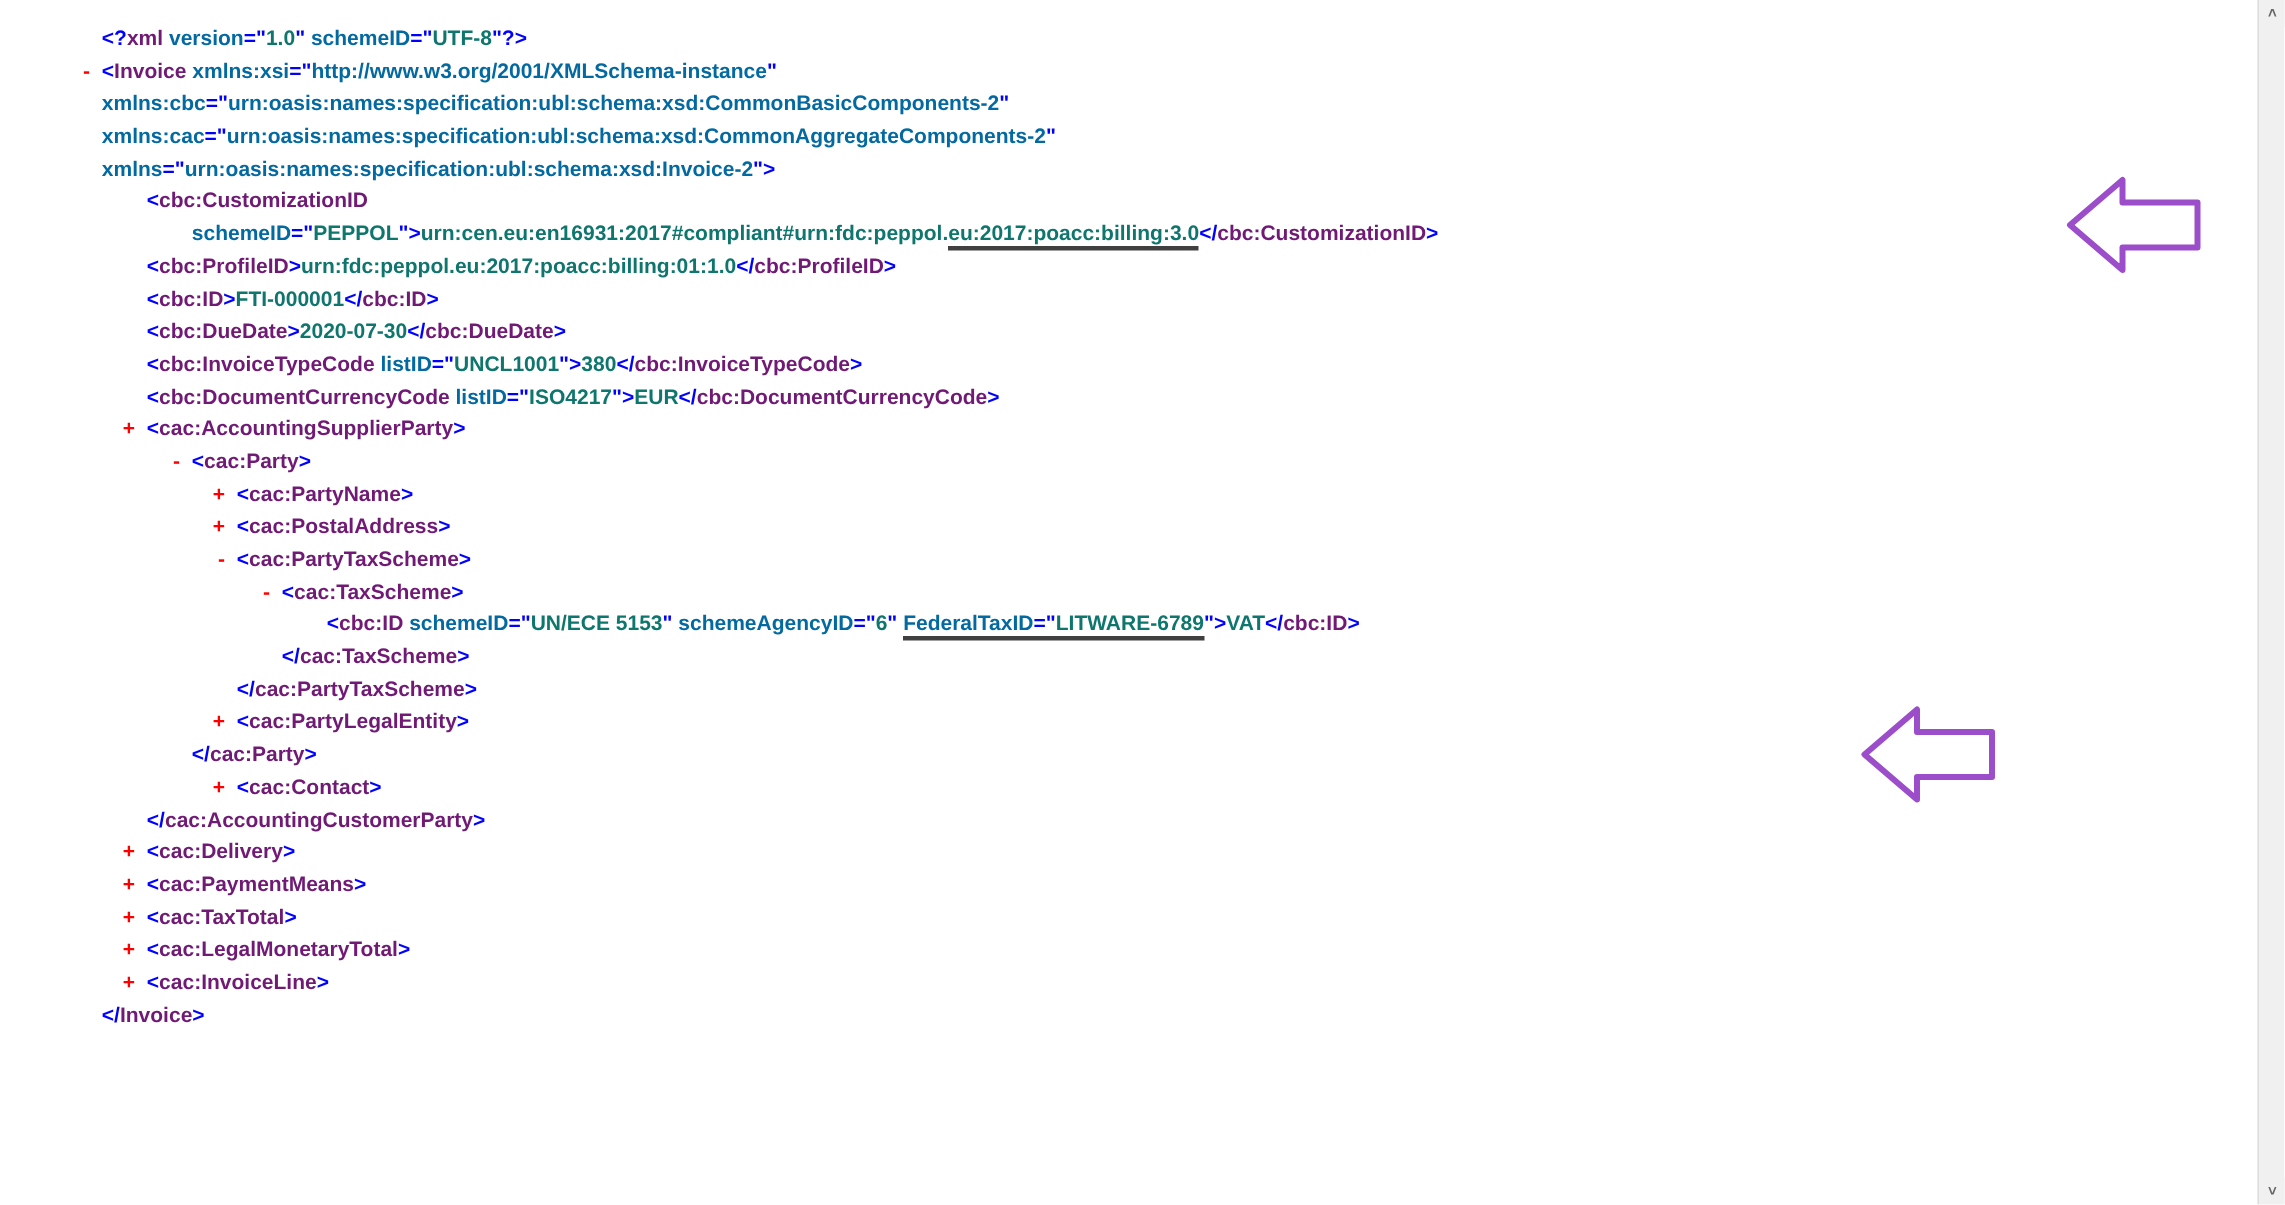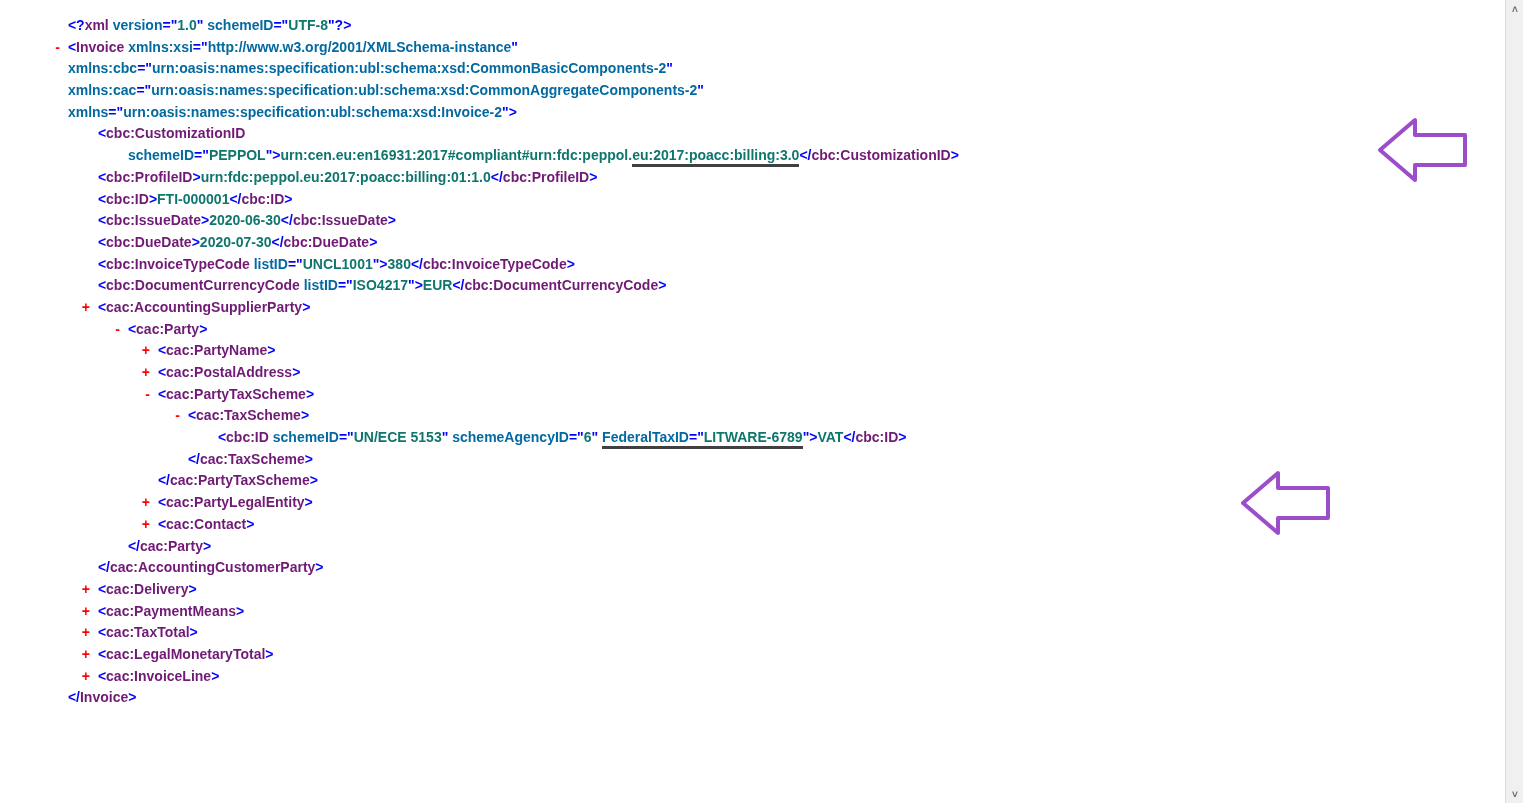--- a/index.html
+++ b/index.html
@@ -117,24 +117,20 @@
 <span class="line i1">
   <span class="prefix"></span>
   <span class="blue">&lt;</span><span class="brown">cbc:ProfileID</span><span class="blue">&gt;</span><span class="black">urn:fdc:peppol.eu:2017:poacc:billing:01:1.0</span><span class="blue">&lt;/</span><span class="brown">cbc:ProfileID</span><span class="blue">&gt;</span>
 </span>
 
 <span class="line i1">
   <span class="prefix"></span>
   <span class="blue">&lt;</span><span class="brown">cbc:ID</span><span class="blue">&gt;</span><span class="black">FTI-000001</span><span class="blue">&lt;/</span><span class="brown">cbc:ID</span><span class="blue">&gt;</span>
 </span>
 
-<span class="line i1">
-  <span class="prefix"></span>
-  <span class="blue">&lt;</span><span class="brown">cbc:IssueDate</span><span class="blue">&gt;</span><span class="black">2020-06-30</span><span class="blue">&lt;/</span><span class="brown">cbc:IssueDate</span><span class="blue">&gt;</span>
-</span>
 
 <span class="line i1">
   <span class="prefix"></span>
   <span class="blue">&lt;</span><span class="brown">cbc:DueDate</span><span class="blue">&gt;</span><span class="black">2020-07-30</span><span class="blue">&lt;/</span><span class="brown">cbc:DueDate</span><span class="blue">&gt;</span>
 </span>
 
 <span class="line i1">
   <span class="prefix"></span>
   <span class="blue">&lt;</span><span class="brown">cbc:InvoiceTypeCode</span>
   <span class="red">listID</span><span class="blue">="</span><span class="black">UNCL1001</span><span class="blue">"&gt;</span><span class="black">380</span><span class="blue">&lt;/</span><span class="brown">cbc:InvoiceTypeCode</span><span class="blue">&gt;</span>
@@ -195,28 +191,28 @@
 <span class="line i3">
   <span class="prefix"></span>
   <span class="blue">&lt;/</span><span class="brown">cac:PartyTaxScheme</span><span class="blue">&gt;</span>
 </span>
 
 <span class="line i3">
   <span class="prefix toggle">+</span>
   <span class="blue">&lt;</span><span class="brown">cac:PartyLegalEntity</span><span class="blue">&gt;</span>
 </span>
 
+<span class="line i2">
+  <span class="prefix"></span>
+  <span class="blue">&lt;/</span><span class="brown">cac:Party</span><span class="blue">&gt;</span>
+</span>
+
 <span class="line i3">
   <span class="prefix toggle">+</span>
   <span class="blue">&lt;</span><span class="brown">cac:Contact</span><span class="blue">&gt;</span>
-</span>
-
-<span class="line i2">
-  <span class="prefix"></span>
-  <span class="blue">&lt;/</span><span class="brown">cac:Party</span><span class="blue">&gt;</span>
 </span>
 
 <span class="line i1">
   <span class="prefix"></span>
   <span class="blue">&lt;/</span><span class="brown">cac:AccountingCustomerParty</span><span class="blue">&gt;</span>
 </span>
 
 <span class="line i1">
   <span class="prefix toggle">+</span>
   <span class="blue">&lt;</span><span class="brown">cac:Delivery</span><span class="blue">&gt;</span>

